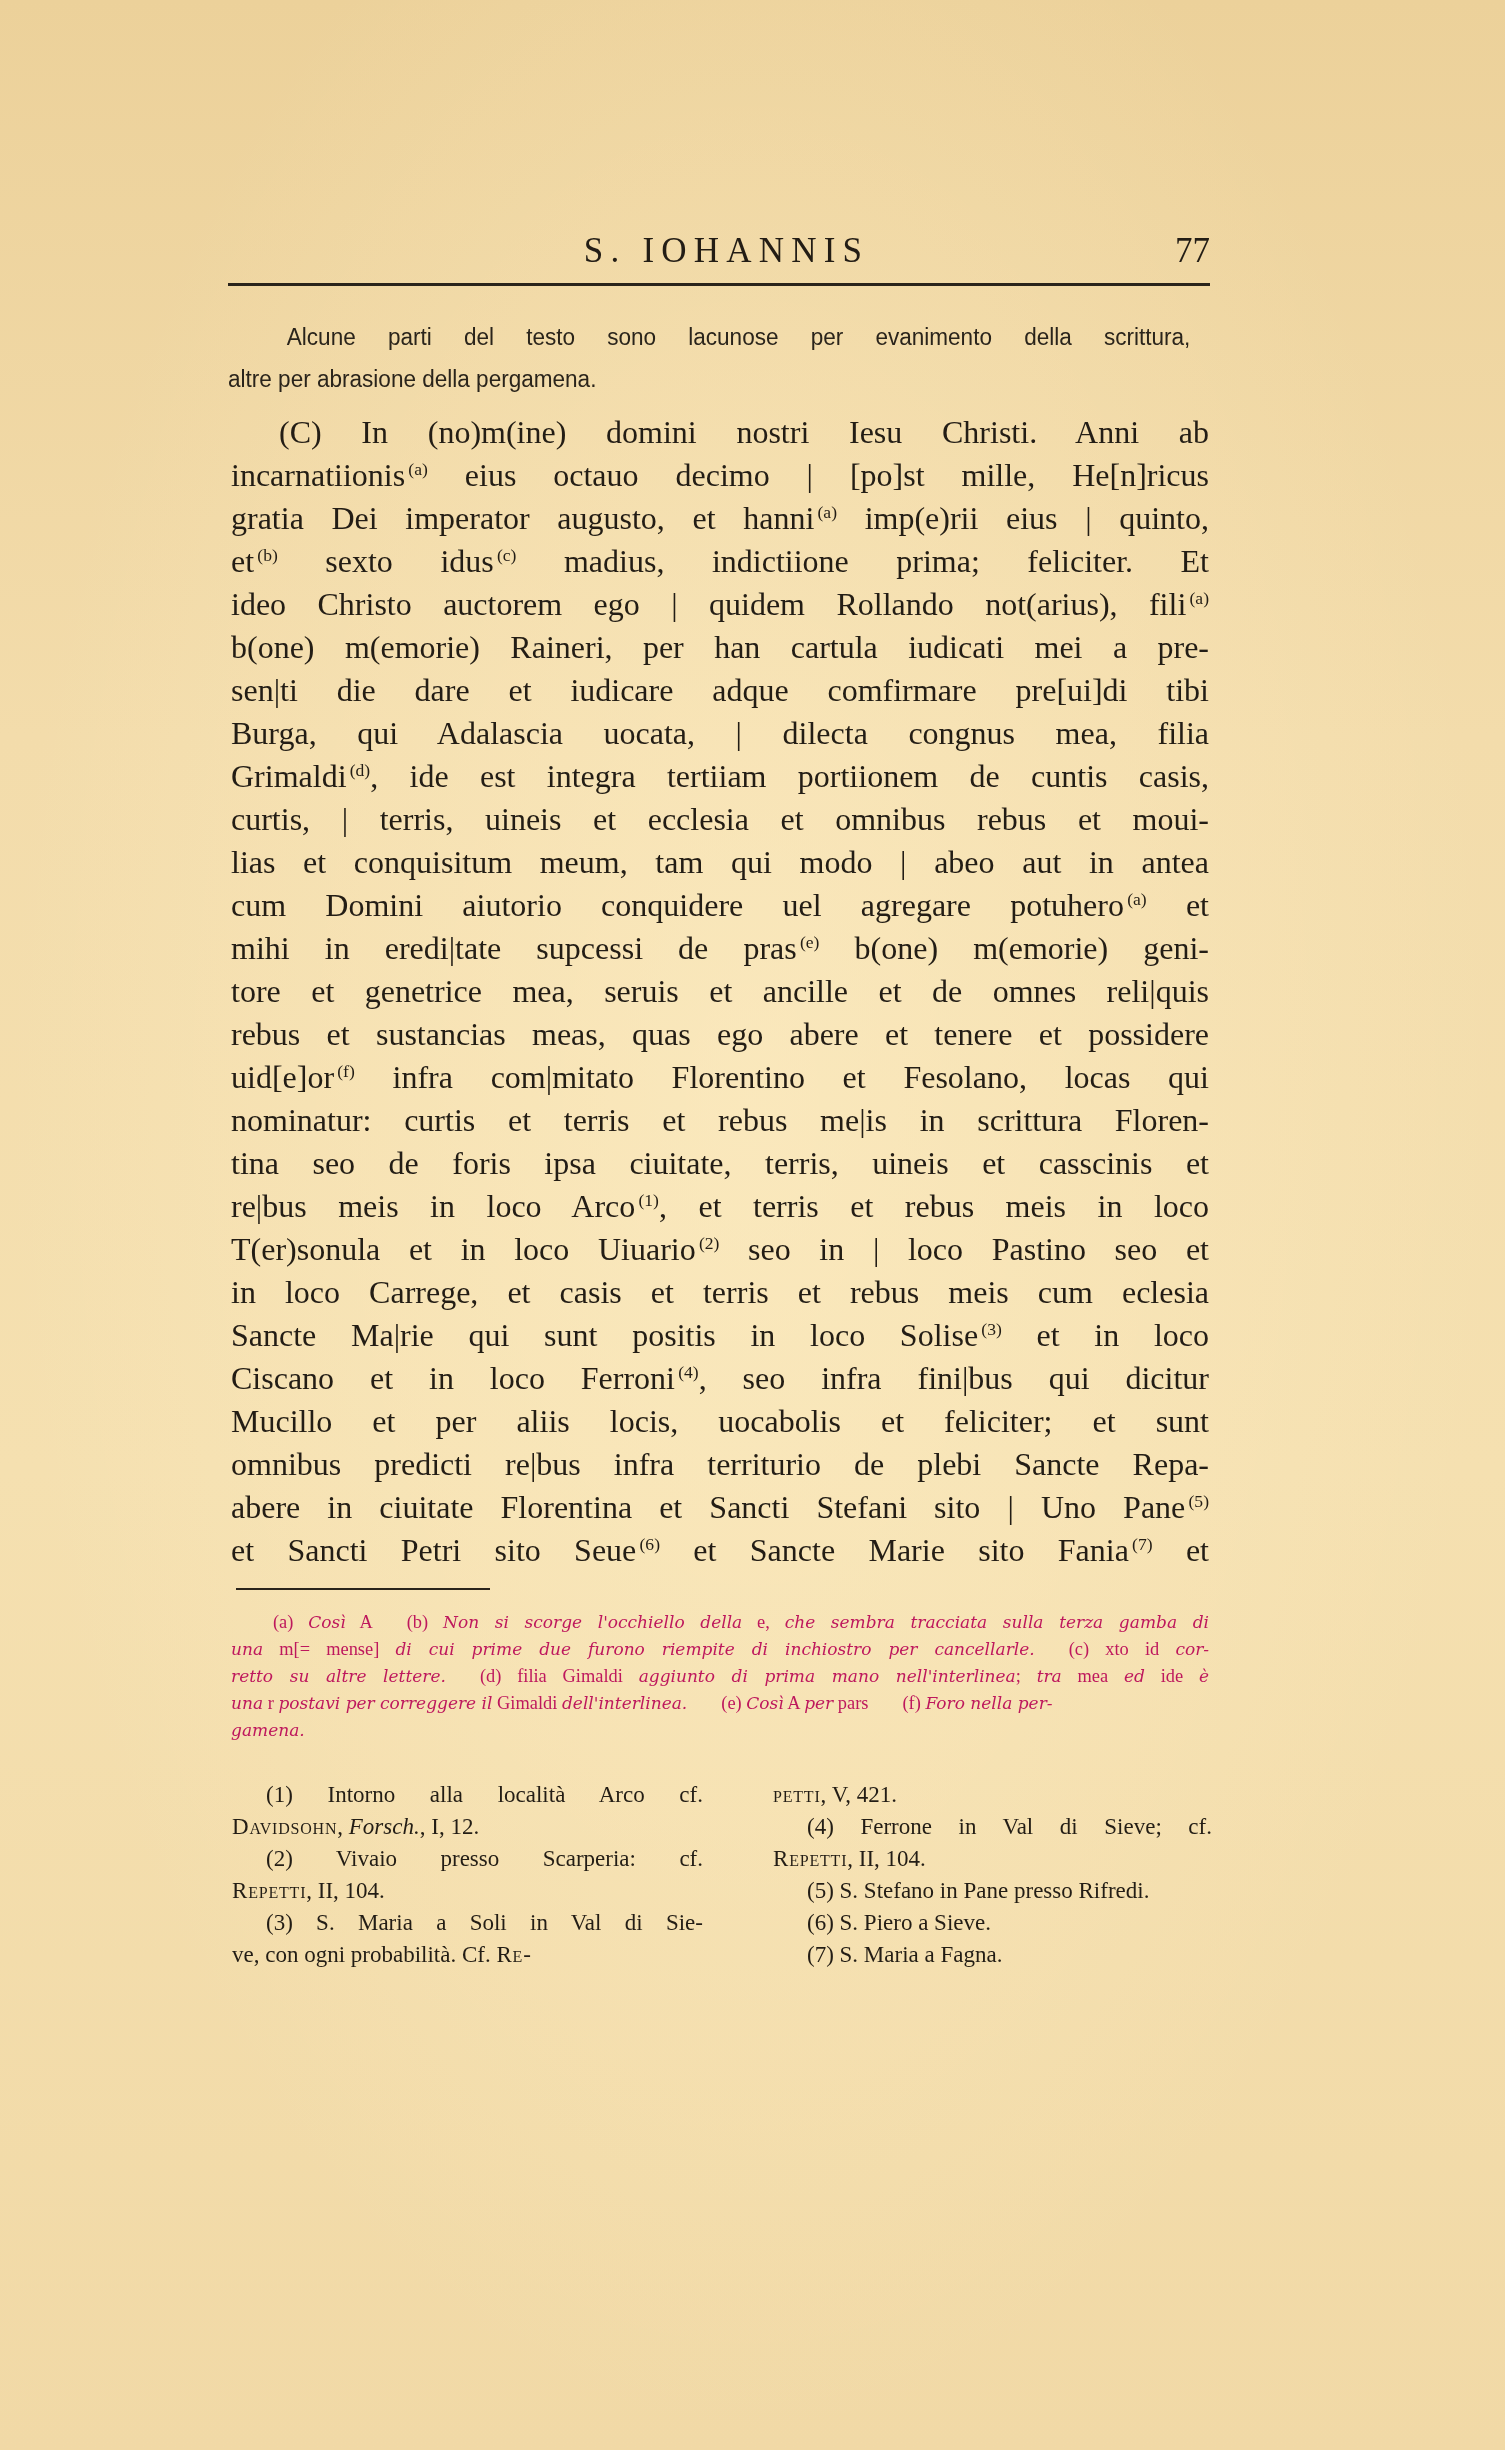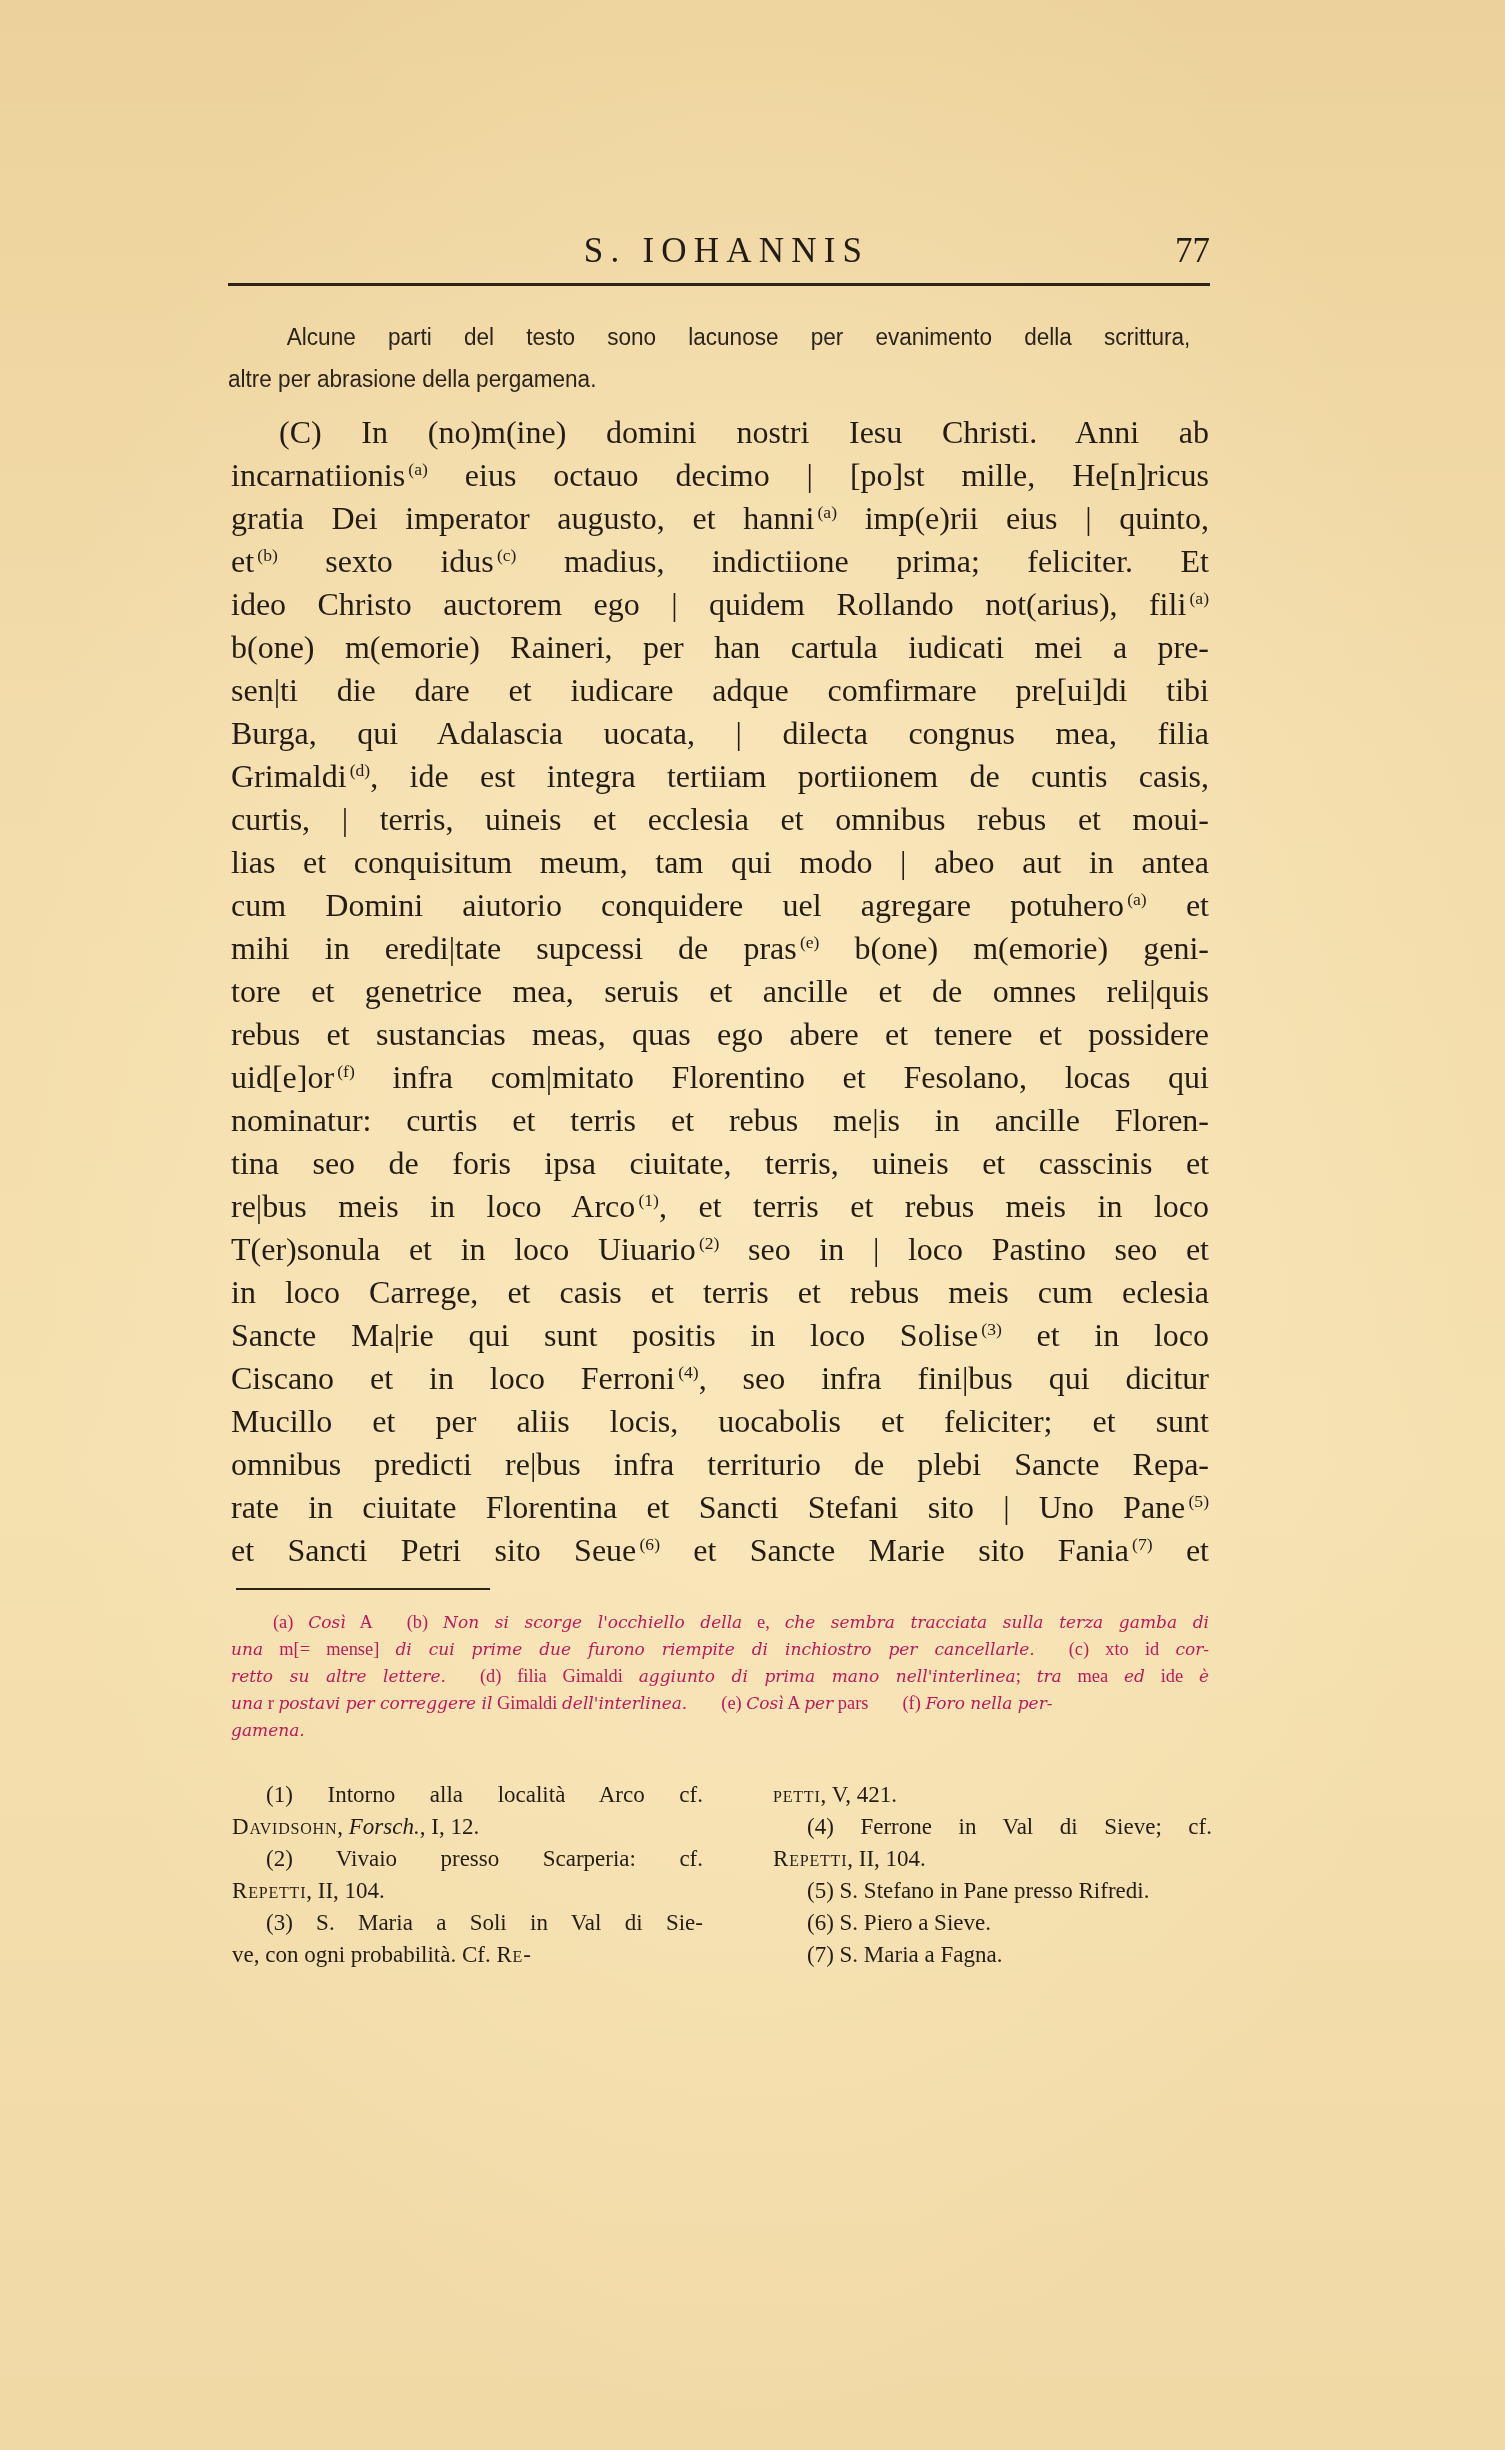--- a/index.html
+++ b/index.html
@@ -104,30 +104,30 @@
       <span class="line"><span>sen|ti die dare et iudicare adque comfirmare pre[ui]di tibi</span></span>
       <span class="line"><span>Burga, qui Adalascia uocata, | dilecta congnus mea, filia</span></span>
       <span class="line"><span>Grimaldi</span><sup>(d)</sup><span>, ide est integra tertiiam portiionem de cuntis casis,</span></span>
       <span class="line"><span>curtis, | terris, uineis et ecclesia et omnibus rebus et moui-</span></span>
       <span class="line"><span>lias et conquisitum meum, tam qui modo | abeo aut in antea</span></span>
       <span class="line"><span>cum Domini aiutorio conquidere uel agregare potuhero</span><sup>(a)</sup><span> et</span></span>
       <span class="line"><span>mihi in eredi|tate supcessi de pras</span><sup>(e)</sup><span> b(one) m(emorie) geni-</span></span>
       <span class="line"><span>tore et genetrice mea, seruis et ancille et de omnes reli|quis</span></span>
       <span class="line"><span>rebus et sustancias meas, quas ego abere et tenere et possidere</span></span>
       <span class="line"><span>uid[e]or</span><sup>(f)</sup><span> infra com|mitato Florentino et Fesolano, locas qui</span></span>
-      <span class="line"><span>nominatur: curtis et terris et rebus me|is in ancille Floren-</span></span>
+      <span class="line"><span>nominatur: curtis et terris et rebus me|is in scrittura Floren-</span></span>
       <span class="line"><span>tina seo de foris ipsa ciuitate, terris, uineis et casscinis et</span></span>
       <span class="line"><span>re|bus meis in loco Arco</span><sup>(1)</sup><span>, et terris et rebus meis in loco</span></span>
       <span class="line"><span>T(er)sonula et in loco Uiuario</span><sup>(2)</sup><span> seo in | loco Pastino seo et</span></span>
       <span class="line"><span>in loco Carrege, et casis et terris et rebus meis cum eclesia</span></span>
       <span class="line"><span>Sancte Ma|rie qui sunt positis in loco Solise</span><sup>(3)</sup><span> et in loco</span></span>
       <span class="line"><span>Ciscano et in loco Ferroni</span><sup>(4)</sup><span>, seo infra fini|bus qui dicitur</span></span>
       <span class="line"><span>Mucillo et per aliis locis, uocabolis et feliciter; et sunt</span></span>
       <span class="line"><span>omnibus predicti re|bus infra territurio de plebi Sancte Repa-</span></span>
-      <span class="line"><span>rate in ciuitate Florentina et Sancti Stefani sito | Uno Pane</span><sup>(5)</sup></span>
+      <span class="line"><span>abere in ciuitate Florentina et Sancti Stefani sito | Uno Pane</span><sup>(5)</sup></span>
       <span class="line"><span>et Sancti Petri sito Seue</span><sup>(6)</sup><span> et Sancte Marie sito Fania</span><sup>(7)</sup><span> et</span></span>
     </div>
 
   <div class="foot-rule"></div>
 
   <div class="apparatus" id="apparatus">
       <span class="line indent"><span>(a) </span><i>Così</i><span> A</span><span class="gap"></span><span>(b) </span><i>Non si scorge l'occhiello della</i><span> e, </span><i>che sembra tracciata sulla terza gamba di</i></span>
       <span class="line"><i>una</i><span> m[= mense] </span><i>di cui prime due furono riempite di inchiostro per cancellarle.</i><span class="gap"></span><span>(c) xto id </span><i>cor-</i></span>
       <span class="line"><i>retto su altre lettere.</i><span class="gap"></span><span>(d) filia Gimaldi </span><i>aggiunto di prima mano nell'interlinea</i><span>; </span><i>tra</i><span> mea </span><i>ed</i><span> ide </span><i>è</i></span>
       <span class="line short"><i>una</i><span> r </span><i>postavi per correggere il</i><span> Gimaldi </span><i>dell'interlinea.</i><span class="gap"></span><span>(e) </span><i>Così</i><span> A </span><i>per</i><span> pars</span><span class="gap"></span><span>(f) </span><i>Foro nella per-</i></span>

